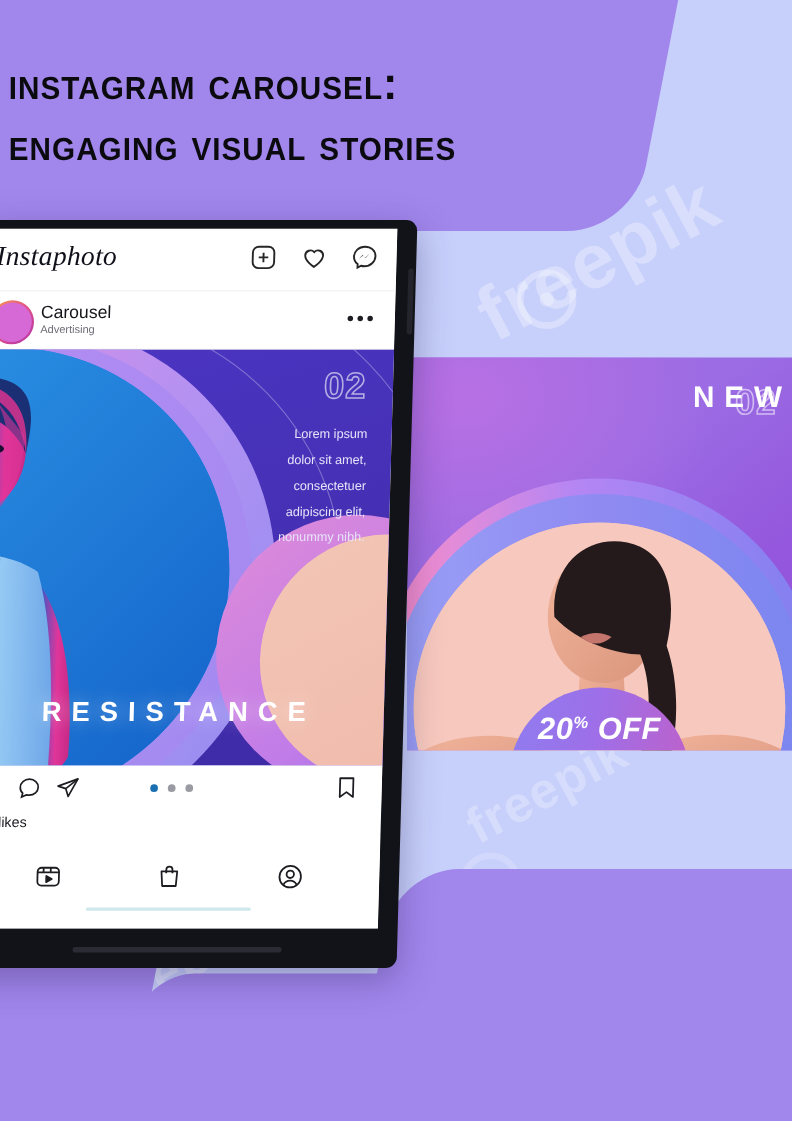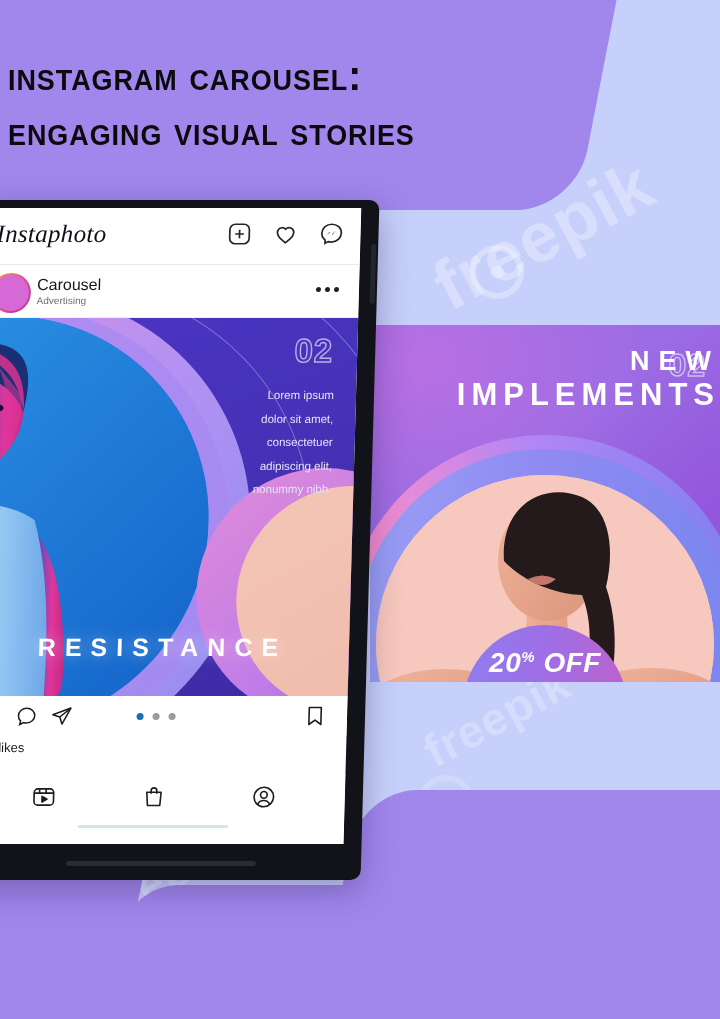--- a/index.html
+++ b/index.html
@@ -196,21 +196,20 @@
   <div class="shape" id="deco-top"></div>
 
   <div class="heading">
     <span class="ln">Instagram Carousel:</span>
     <span class="ln">Engaging Visual Stories</span>
   </div>
 
   <div class="rightcard">
     <div class="rc-title">
       <span class="l1">NEW</span>
-      <span class="l2">IMPLEMENTS</span>
     </div>
     <div class="rc-num">02</div>
 
     <div class="rc-arc rc-arc-a"></div>
     <div class="rc-arc rc-arc-b"></div>
 
     <div class="rc-photo">
       <svg viewBox="0 0 338 338" width="338" height="338" aria-hidden="true">
         <defs>
           <linearGradient id="skinR" x1="0" y1="0" x2="1" y2="1">

